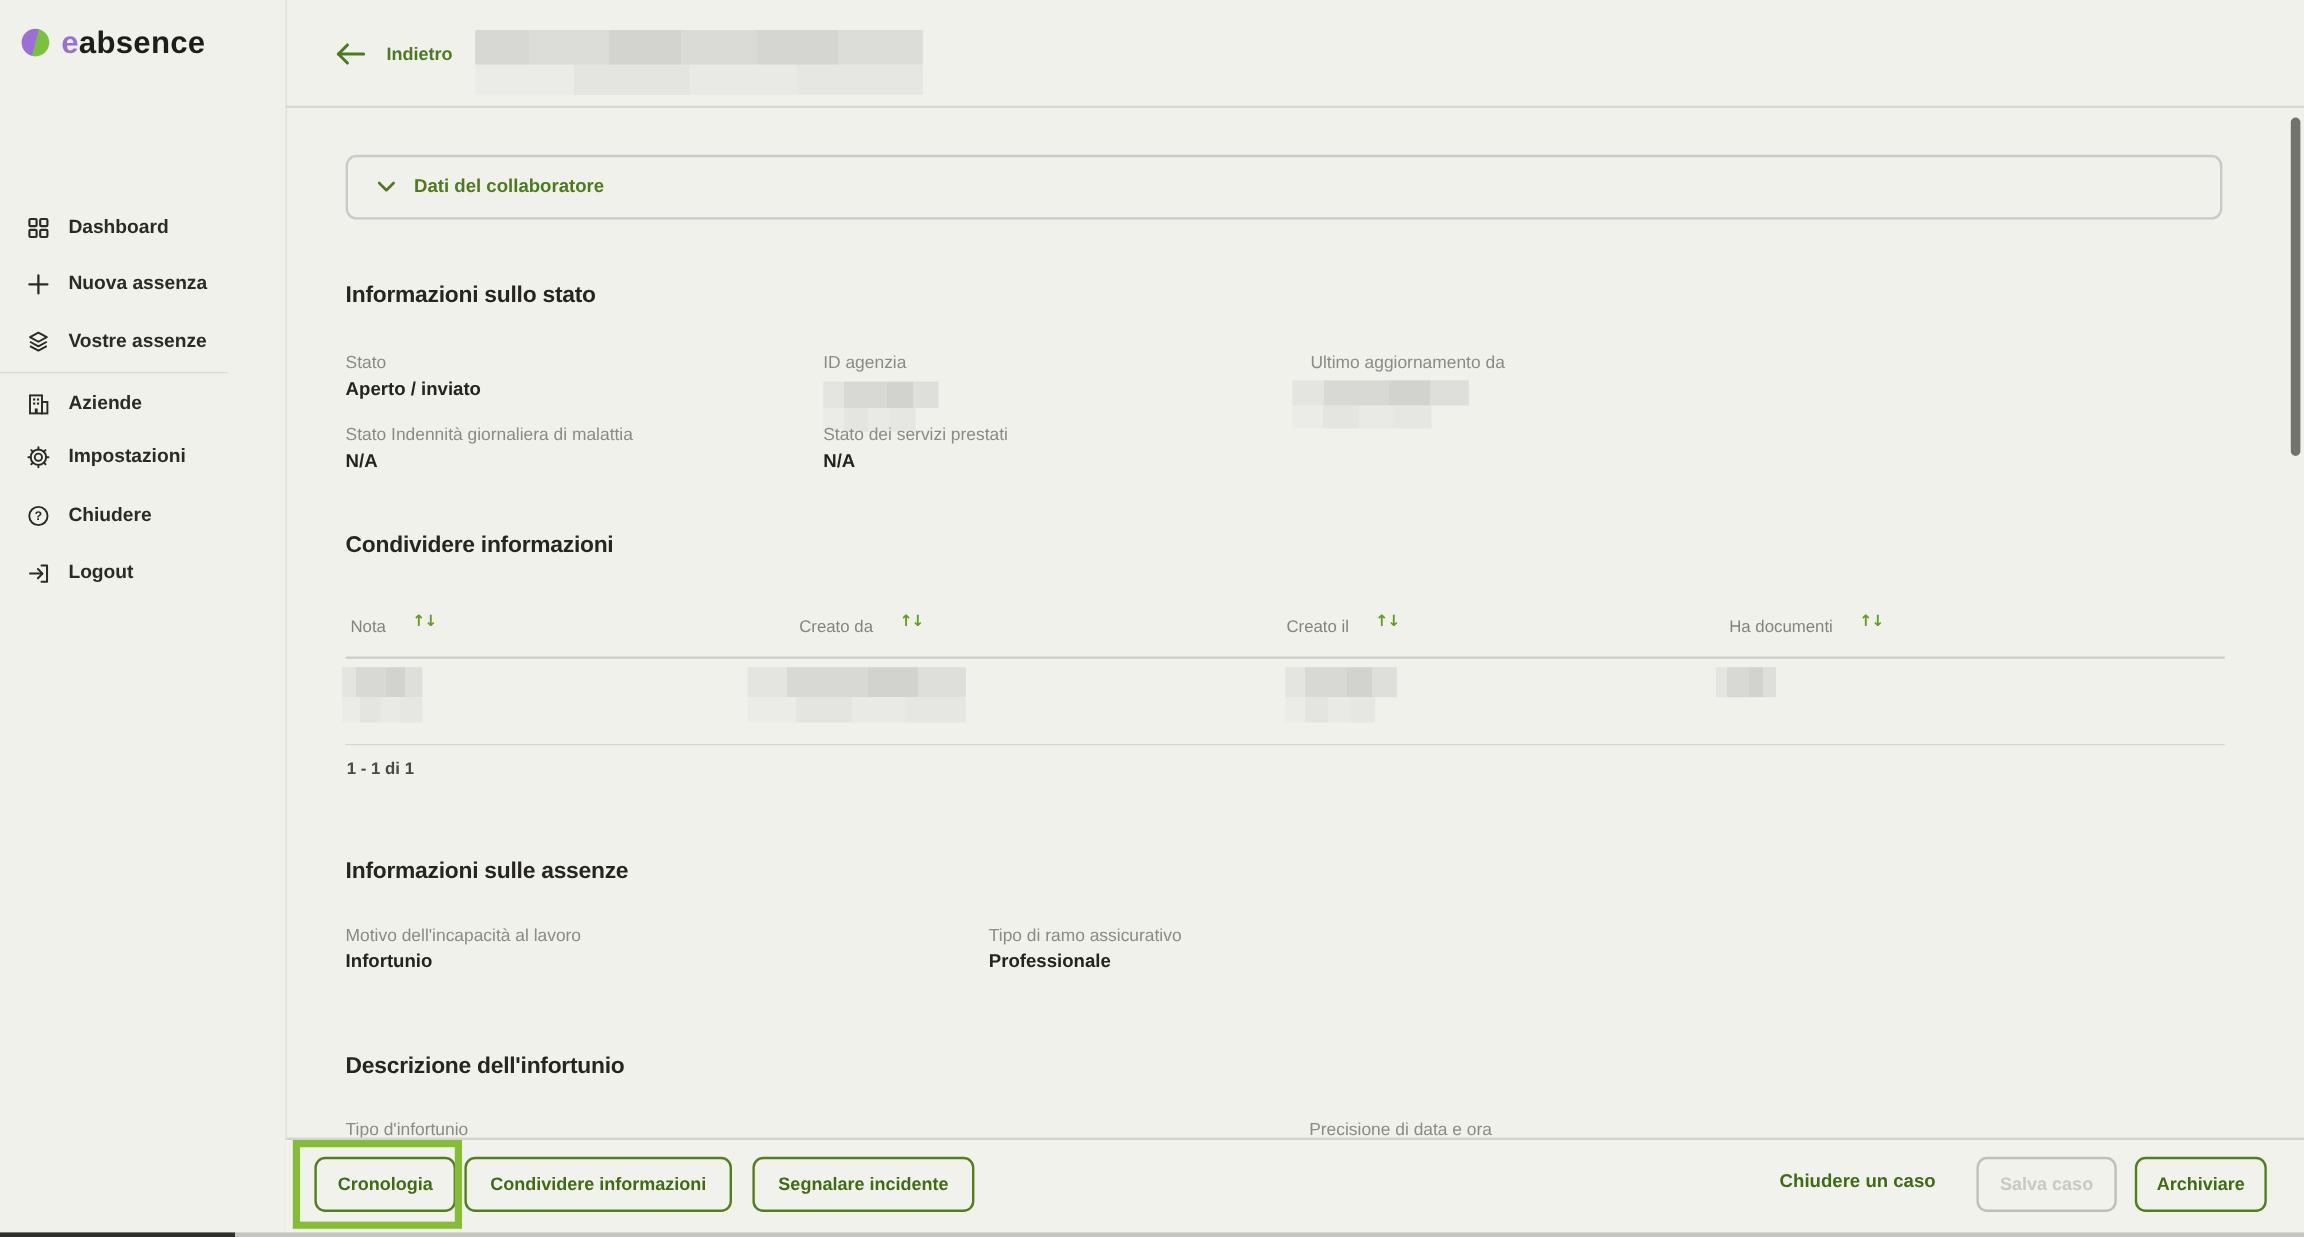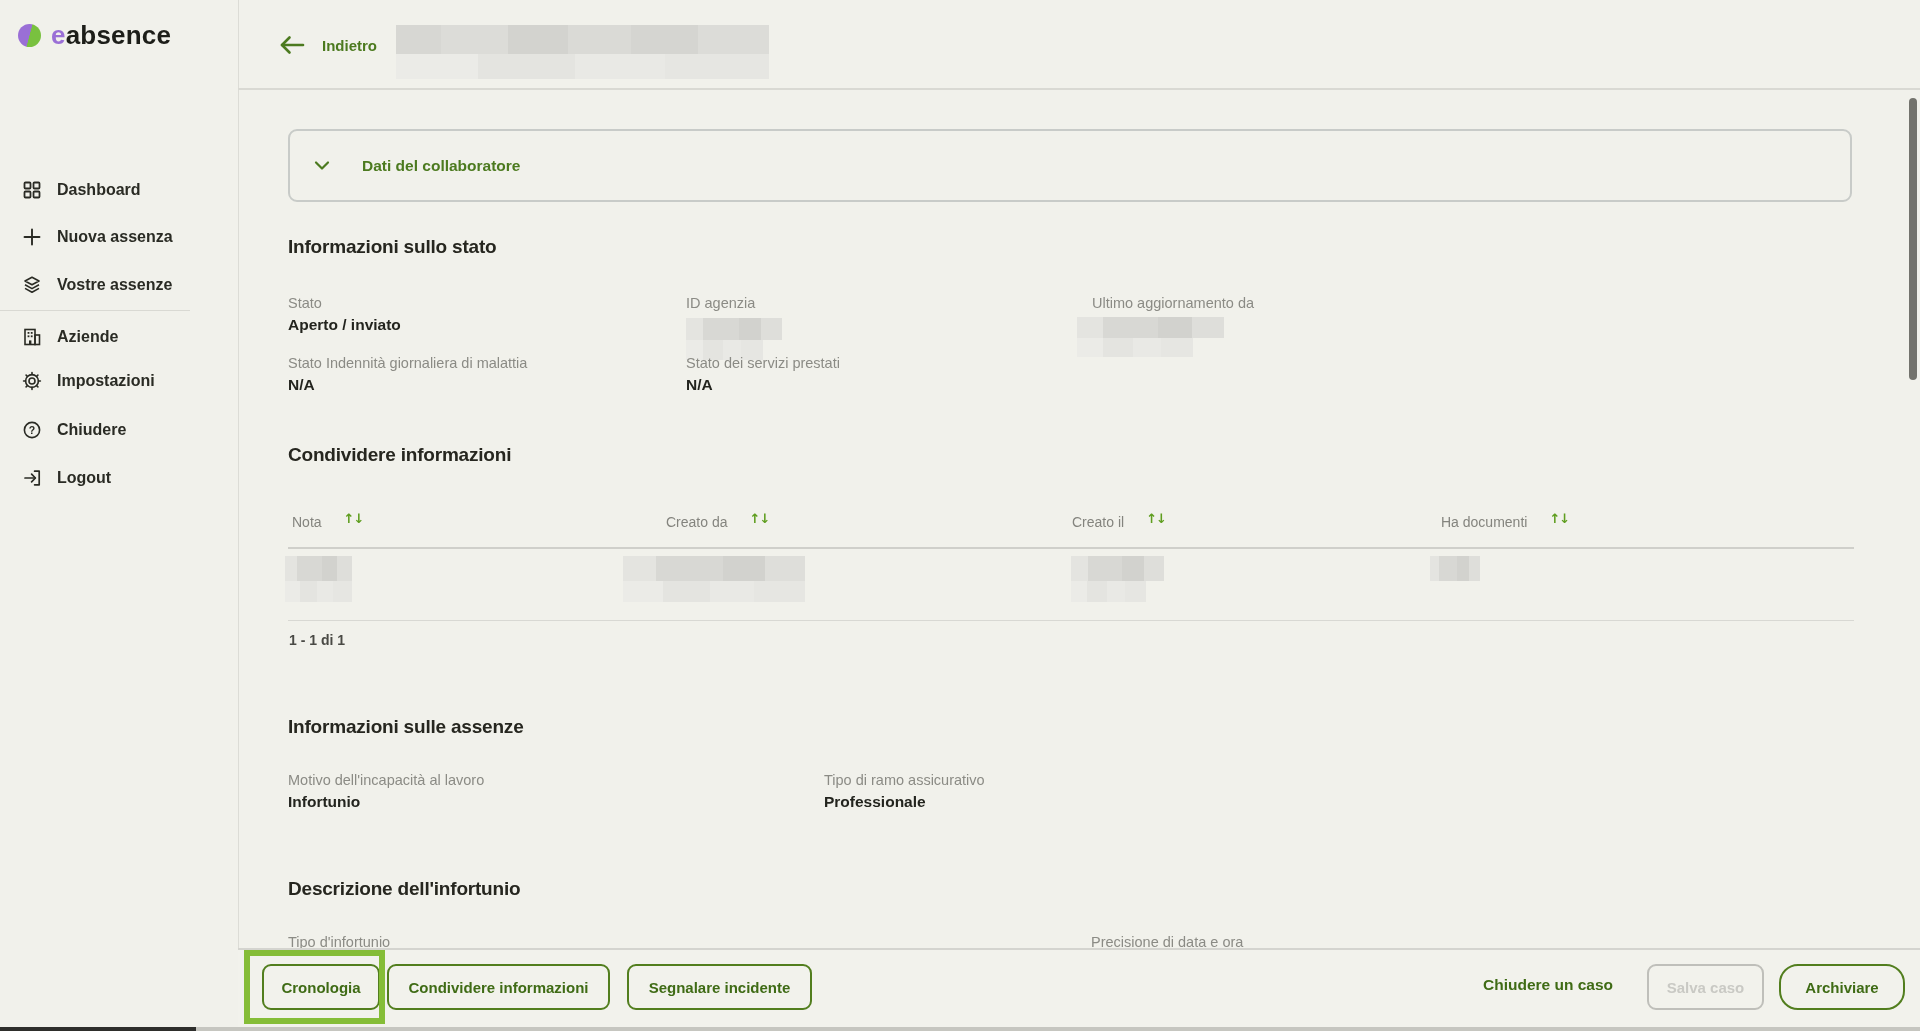--- a/index.html
+++ b/index.html
@@ -25,22 +25,22 @@
   .back-btn{left:40px;top:33px;display:flex;align-items:center;gap:16px;cursor:pointer;}
   .back-label{font-size:15px;font-weight:700;color:#4c7a1f;}
 
   
   .mosaic-dark{background:linear-gradient(90deg,#d7d7d3 0 12%,#dcdcd8 12% 30%,#d3d3cf 30% 46%,
                #dadad6 46% 63%,#d5d5d1 63% 81%,#dcdcd8 81% 100%);}
   .mosaic-mid{background:linear-gradient(90deg,#e4e4e0 0 18%,#d8d8d4 18% 55%,#d2d2ce 55% 78%,#dedeDA 78% 100%);}
   .mosaic-light{background:linear-gradient(90deg,#ebebe7 0 22%,#e4e4e0 22% 48%,#e9e9e5 48% 72%,#e6e6e2 72% 100%);}
 
   
-  .collapse-panel{left:288px;top:129px;width:1564px;height:73px;border:2px solid #c8cbc8;border-radius:9px;
-                  box-sizing:border-box;display:flex;align-items:center;gap:32px;padding-left:24px;cursor:pointer;}
+  .collapse-panel{left:288px;top:129px;width:1564px;height:54px;border:2px solid #c8cbc8;border-radius:9px;
+                  box-sizing:border-box;display:flex;align-items:center;gap:15px;padding-left:24px;cursor:pointer;}
   .collapse-title{font-size:15.5px;font-weight:700;color:#4c7a1f;}
 
   
   .sec-title{font-size:19px;font-weight:700;color:#26261f;letter-spacing:-.2px;}
   .f-label{font-size:14.5px;color:#8b8b85;}
   .f-value{font-size:15.5px;font-weight:700;color:#23241e;}
 
   
   .th{display:flex;align-items:center;gap:22px;font-size:14px;color:#84847e;cursor:pointer;}
   .sort-icon{font-family:"DejaVu Sans",sans-serif;font-size:13px;font-weight:700;color:#5f9e1f;
@@ -228,21 +228,21 @@
   <div class="abs f-label" style="left:1091px;top:934px;z-index:1;">Precisione di data e ora</div>
 
   <div class="abs scroll-thumb"></div>
 
   <div class="abs footer">
     <button class="btn" style="left:24px;width:118px;">Cronologia</button>
     <button class="btn" style="left:149px;width:223px;">Condividere informazioni</button>
     <button class="btn" style="left:389px;width:185px;">Segnalare incidente</button>
     <span class="link-btn" style="left:1245px;">Chiudere un caso</span>
     <button class="btn disabled" style="left:1409px;width:117px;" aria-disabled="true">Salva caso</button>
-    <button class="btn" style="left:1541px;width:126px;border-radius:19px;">Archiviare</button>
+    <button class="btn" style="left:1541px;width:110px;">Archiviare</button>
   </div>
 
   <div class="abs highlight-box"></div>
 
   <div class="abs strip-black"></div>
   <div class="abs strip-gray"></div>
 
 </div>
 
 </body></html>

